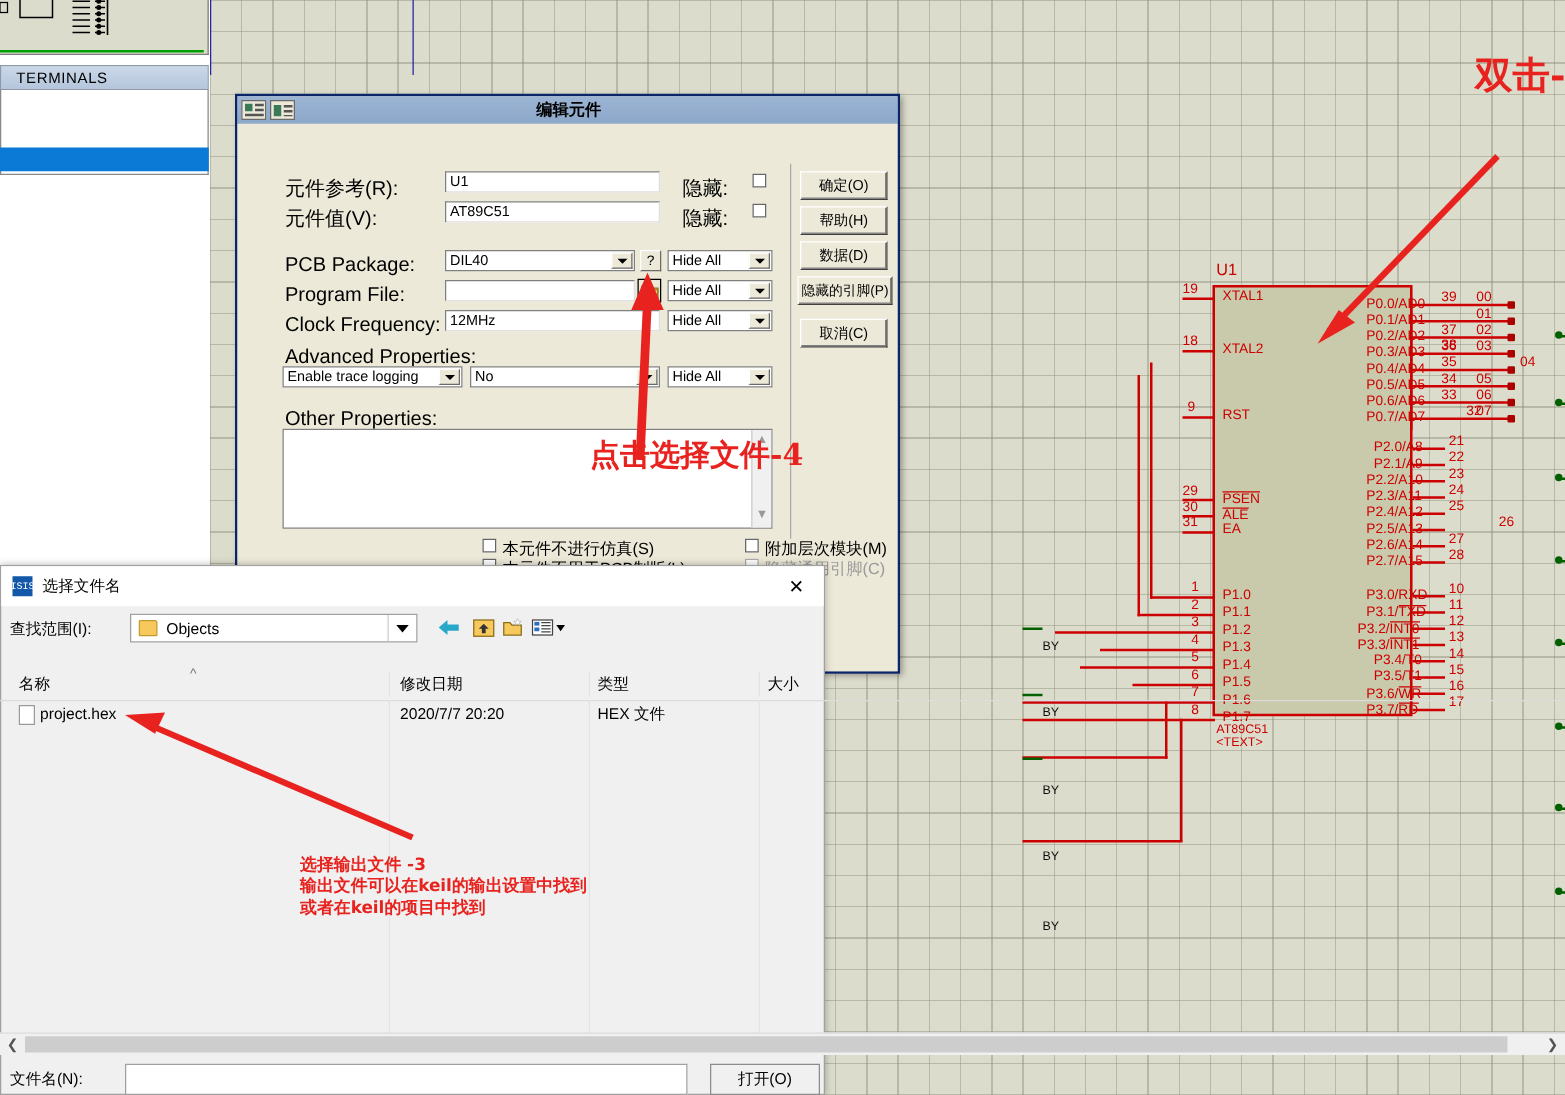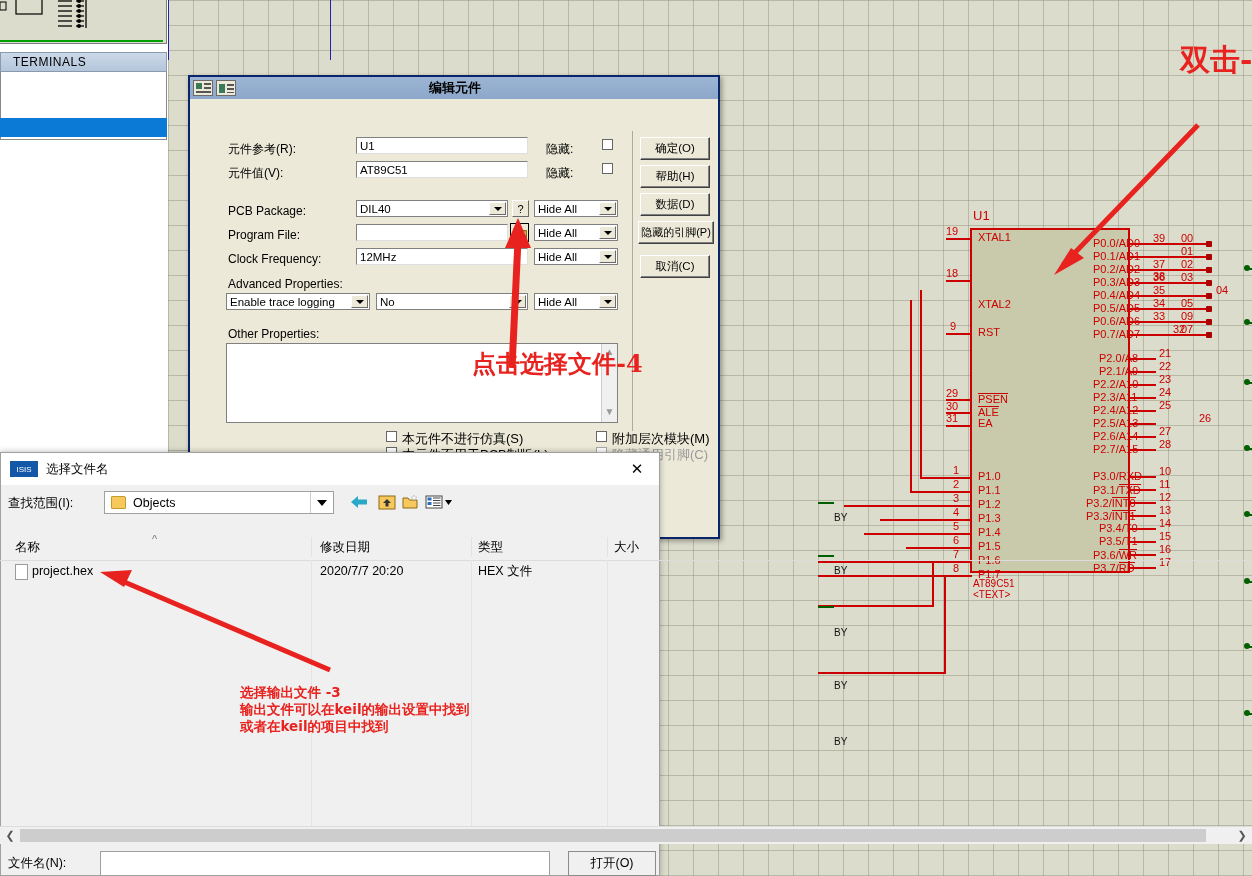--- a/index.html
+++ b/index.html
@@ -49,21 +49,21 @@
     background:#ece9d8;border:2px solid #0a246a;box-sizing:border-box;
     box-shadow:2px 2px 5px rgba(0,0,0,.35);}
   #ed-title{position:absolute;left:0;top:0;right:0;height:22px;
     background:linear-gradient(to bottom,#9db5d4,#8ba7c9);
     border-bottom:1px solid #7b8fae;
     display:flex;align-items:center;}
   #ed-title-text{flex:1;text-align:center;font-size:13px;font-weight:bold;color:#000;margin-right:44px;}
   .tabico{width:20px;height:16px;margin-left:3px;border:1px solid #6a6a6a;background:#ece9d8;position:relative;box-sizing:border-box;}
   .tabico i{position:absolute;display:block;}
   #ed-body{position:absolute;left:0;top:22px;right:0;bottom:0;background:#ece9d8;}
-  .lbl{position:absolute;font-size:12px;color:#000;white-space:nowrap;}
+  .lbl{position:absolute;font-size:16px;color:#000;white-space:nowrap;}
   .tin{position:absolute;background:#fff;border:1px solid #808080;border-right-color:#dfdfdf;border-bottom-color:#dfdfdf;
       box-sizing:border-box;font-size:11.5px;padding:1px 3px;color:#000;display:flex;align-items:center;}
   .combo{position:absolute;background:#fff;border:1px solid #808080;box-sizing:border-box;font-size:11.5px;
       display:flex;align-items:center;padding-left:3px;color:#000;}
   .combo .arrow{position:absolute;right:1px;top:1px;bottom:1px;width:15px;background:#ece9d8;border:1px solid #fff;
       border-right-color:#6a6a6a;border-bottom-color:#6a6a6a;display:flex;align-items:center;justify-content:center;}
   .combo .arrow:after{content:"";border-left:4px solid transparent;border-right:4px solid transparent;border-top:4px solid #000;}
   .sqbtn{position:absolute;background:#ece9d8;border:1px solid #fff;border-right-color:#6a6a6a;border-bottom-color:#6a6a6a;
       box-sizing:border-box;font-size:11px;display:flex;align-items:center;justify-content:center;color:#000;}
   .chk{position:absolute;width:11px;height:11px;border:1px solid #666;background:#fff;box-sizing:border-box;}
@@ -75,22 +75,22 @@
   #otherprops{position:absolute;background:#fff;border:1px solid #808080;box-sizing:border-box;}
   #otherprops .sb{position:absolute;right:0;top:0;bottom:0;width:15px;background:#f0f0f0;border-left:1px solid #ccc;}
   #otherprops .sb .up,#otherprops .sb .dn{position:absolute;left:0;right:0;height:14px;color:#999;font-size:10px;text-align:center;}
   #otherprops .sb .up{top:2px;} #otherprops .sb .dn{bottom:2px;}
   .vline{position:absolute;width:1px;background:#aaa;}
 
   
   #filedlg{position:absolute;left:0;top:452px;width:660px;height:424px;background:#f0f0f0;
       border:1px solid #a0a0a0;box-sizing:border-box;box-shadow:0 0 6px rgba(0,0,0,.3);}
   #fd-title{position:absolute;left:0;top:0;right:0;height:32px;background:#fff;display:flex;align-items:center;}
-  #fd-icon{width:28px;height:16px;margin-left:9px;background:#1257a8;color:#fff;font-size:8px;
-      display:flex;align-items:center;justify-content:center;font-family:Liberation Sans, sans-serif;}
+  #fd-icon{width:16px;height:16px;margin-left:9px;background:#1257a8;color:#fff;font-size:8px;
+      display:flex;align-items:center;justify-content:center;font-family:Liberation Mono, monospace;}
   #fd-title-text{margin-left:8px;font-size:12.5px;color:#000;}
   #fd-close{position:absolute;right:0;top:0;width:44px;height:32px;display:flex;align-items:center;justify-content:center;font-size:15px;color:#000;}
   #fd-lookin-lbl{position:absolute;left:8px;top:495px;font-size:12.5px;color:#000;}
   #fd-lookin{position:absolute;left:104px;top:491px;width:230px;height:23px;background:#fff;border:1px solid #a0a0a0;box-sizing:border-box;display:flex;align-items:center;}
   #fd-lookin .folder{width:13px;height:11px;background:#f7c95c;border:1px solid #c39a2c;margin-left:6px;border-radius:1px 2px 1px 1px;}
   #fd-lookin .txt{margin-left:7px;font-size:12.5px;color:#000;}
   #fd-lookin .arr{position:absolute;right:0;top:0;bottom:0;width:22px;border-left:1px solid #ccc;display:flex;align-items:center;justify-content:center;}
   #fd-lookin .arr:after{content:"";border-left:5px solid transparent;border-right:5px solid transparent;border-top:6px solid #000;}
   .navico{position:absolute;top:491px;height:22px;display:flex;align-items:center;justify-content:center;}
   #fd-head{position:absolute;left:0;top:534px;right:0;height:26px;border-bottom:1px solid #dcdcdc;}
@@ -126,21 +126,21 @@
 
   <div id="mcu"></div>
   <div id="mcu-label">U1</div>
   <div id="mcu-name">AT89C51</div>
   <div id="mcu-text">&lt;TEXT&gt;</div>
 
   <div class="sch" style="left:810px;top:232px;">XTAL1</div>
   <div class="sch" style="left:778px;top:226px;">19</div>
   <div class="wire" style="left:778px;top:238px;width:26px;height:2px;"></div>
 
-  <div class="sch" style="left:810px;top:274px;margin-top:25px;">XTAL2</div>
+  <div class="sch" style="left:810px;top:274px;">XTAL2</div>
   <div class="sch" style="left:778px;top:268px;">18</div>
   <div class="wire" style="left:778px;top:280px;width:26px;height:2px;"></div>
 
   <div class="sch" style="left:810px;top:327px;">RST</div>
   <div class="sch" style="left:782px;top:321px;">9</div>
   <div class="wire" style="left:778px;top:333px;width:26px;height:2px;"></div>
 
   <div class="sch" style="left:810px;top:393px;"><span class="ovl">PSEN</span></div>
   <div class="sch" style="left:778px;top:388px;">29</div>
   <div class="wire" style="left:778px;top:399px;width:26px;height:2px;"></div>
@@ -205,21 +205,21 @@
   <div class="sch" style="left:985px;top:298px;">34</div>
   <div class="sch" style="left:985px;top:311px;">33</div>
   <div class="sch" style="left:1005px;top:324px;">32</div>
 
   <div class="sch" style="left:1013px;top:233px;">00</div>
   <div class="sch" style="left:1013px;top:246px;">01</div>
   <div class="sch" style="left:1013px;top:259px;">02</div>
   <div class="sch" style="left:1013px;top:272px;">03</div>
   <div class="sch" style="left:1013px;top:285px;padding-left:35px;">04</div>
   <div class="sch" style="left:1013px;top:298px;">05</div>
-  <div class="sch" style="left:1013px;top:311px;">09</div>
+  <div class="sch" style="left:1013px;top:311px;">06</div>
   <div class="sch" style="left:1013px;top:324px;">07</div>
 
   <div class="wire" style="left:960px;top:238px;width:2px;height:106px;"></div>
   <div class="wire" style="left:960px;top:243px;width:82px;height:2px;"></div>
   <div class="wire" style="left:960px;top:256px;width:82px;height:2px;"></div>
   <div class="wire" style="left:960px;top:269px;width:82px;height:2px;"></div>
   <div class="wire" style="left:960px;top:282px;width:82px;height:2px;"></div>
   <div class="wire" style="left:960px;top:295px;width:82px;height:2px;"></div>
   <div class="wire" style="left:960px;top:308px;width:82px;height:2px;"></div>
   <div class="wire" style="left:960px;top:321px;width:82px;height:2px;"></div>

